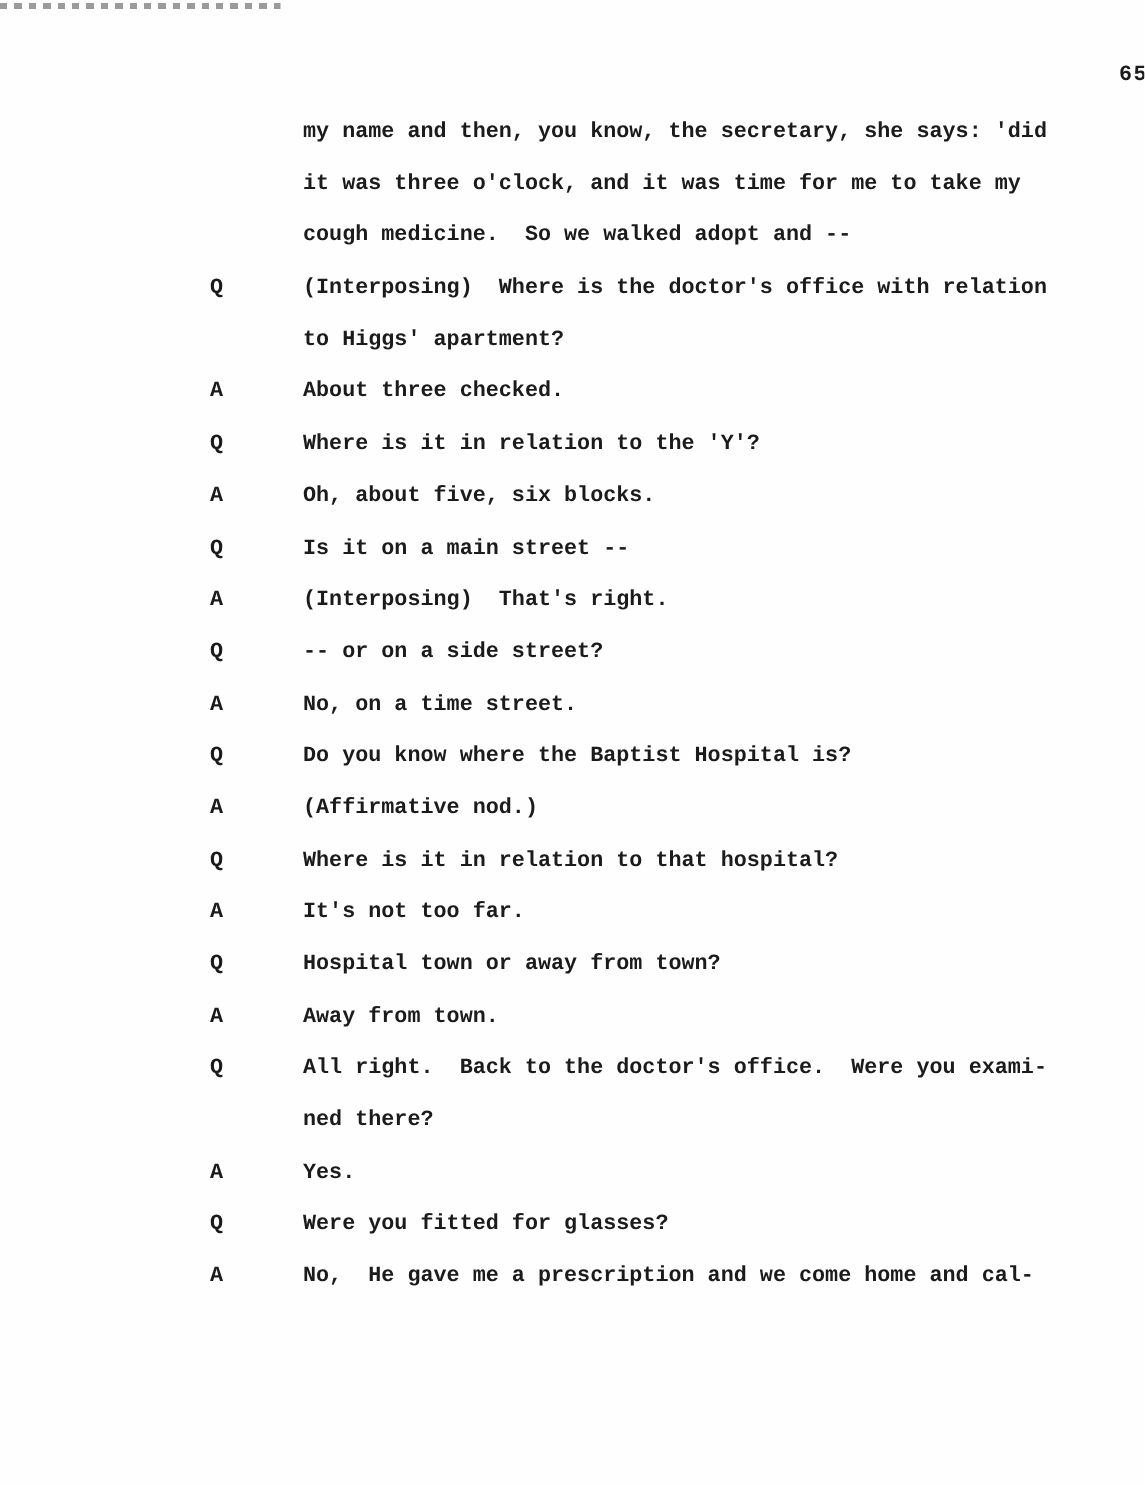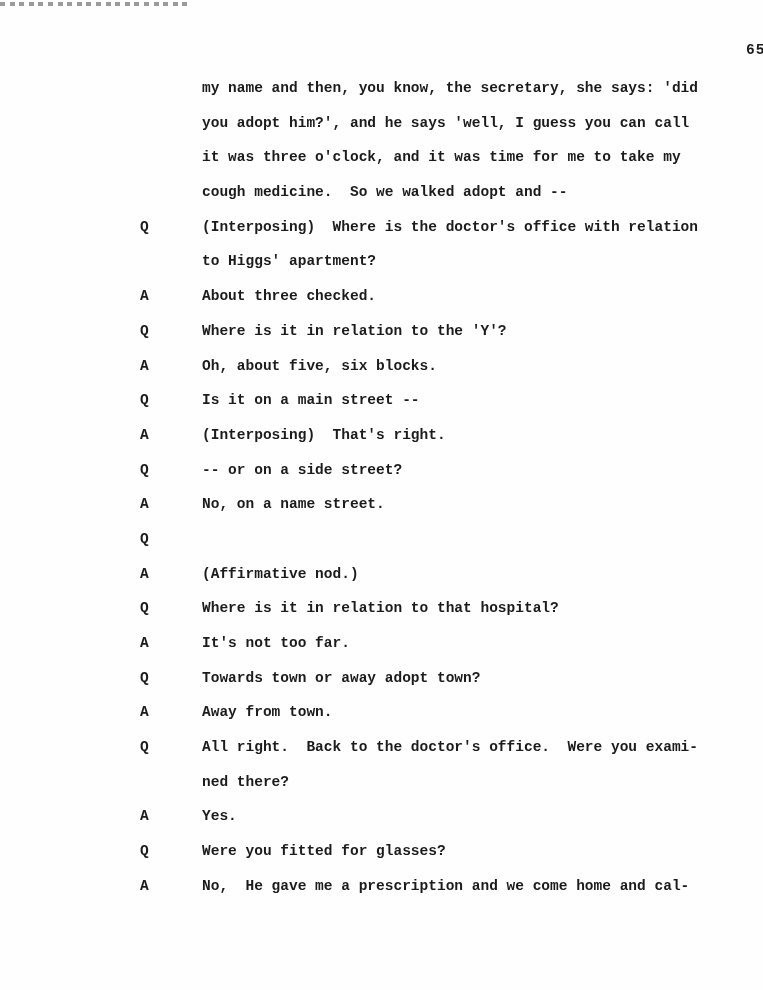--- a/index.html
+++ b/index.html
@@ -64,23 +64,20 @@
   <div class="perforation"></div>
 
   <div class="page-number">65</div>
 
   <div class="body-text">
 
     <div class="row">
       <span class="text">my name and then, you know, the secretary, she says: 'did</span>
     </div>
     <div class="row">
-      <span class="text">you adopt him?', and he says 'well, I guess you can call</span>
-    </div>
-    <div class="row">
       <span class="text">it was three o'clock, and it was time for me to take my</span>
     </div>
     <div class="row">
       <span class="text">cough medicine.  So we walked adopt and --</span>
     </div>
 
     <div class="row">
       <span class="speaker">Q</span>
       <span class="text">(Interposing)  Where is the doctor's office with relation</span>
     </div>
@@ -113,45 +110,46 @@
       <span class="text">(Interposing)  That's right.</span>
     </div>
 
     <div class="row">
       <span class="speaker">Q</span>
       <span class="text">-- or on a side street?</span>
     </div>
 
     <div class="row">
       <span class="speaker">A</span>
-      <span class="text">No, on a name street.</span>
+      <span class="text">No, on a time street.</span>
     </div>
 
     <div class="row">
       <span class="speaker">Q</span>
+      <span class="text">Do you know where the Baptist Hospital is?</span>
     </div>
 
     <div class="row">
       <span class="speaker">A</span>
       <span class="text">(Affirmative nod.)</span>
     </div>
 
     <div class="row">
       <span class="speaker">Q</span>
       <span class="text">Where is it in relation to that hospital?</span>
     </div>
 
     <div class="row">
       <span class="speaker">A</span>
       <span class="text">It's not too far.</span>
     </div>
 
     <div class="row">
       <span class="speaker">Q</span>
-      <span class="text">Towards town or away adopt town?</span>
+      <span class="text">Hospital town or away from town?</span>
     </div>
 
     <div class="row">
       <span class="speaker">A</span>
       <span class="text">Away from town.</span>
     </div>
 
     <div class="row">
       <span class="speaker">Q</span>
       <span class="text">All right.  Back to the doctor's office.  Were you exami-</span>

